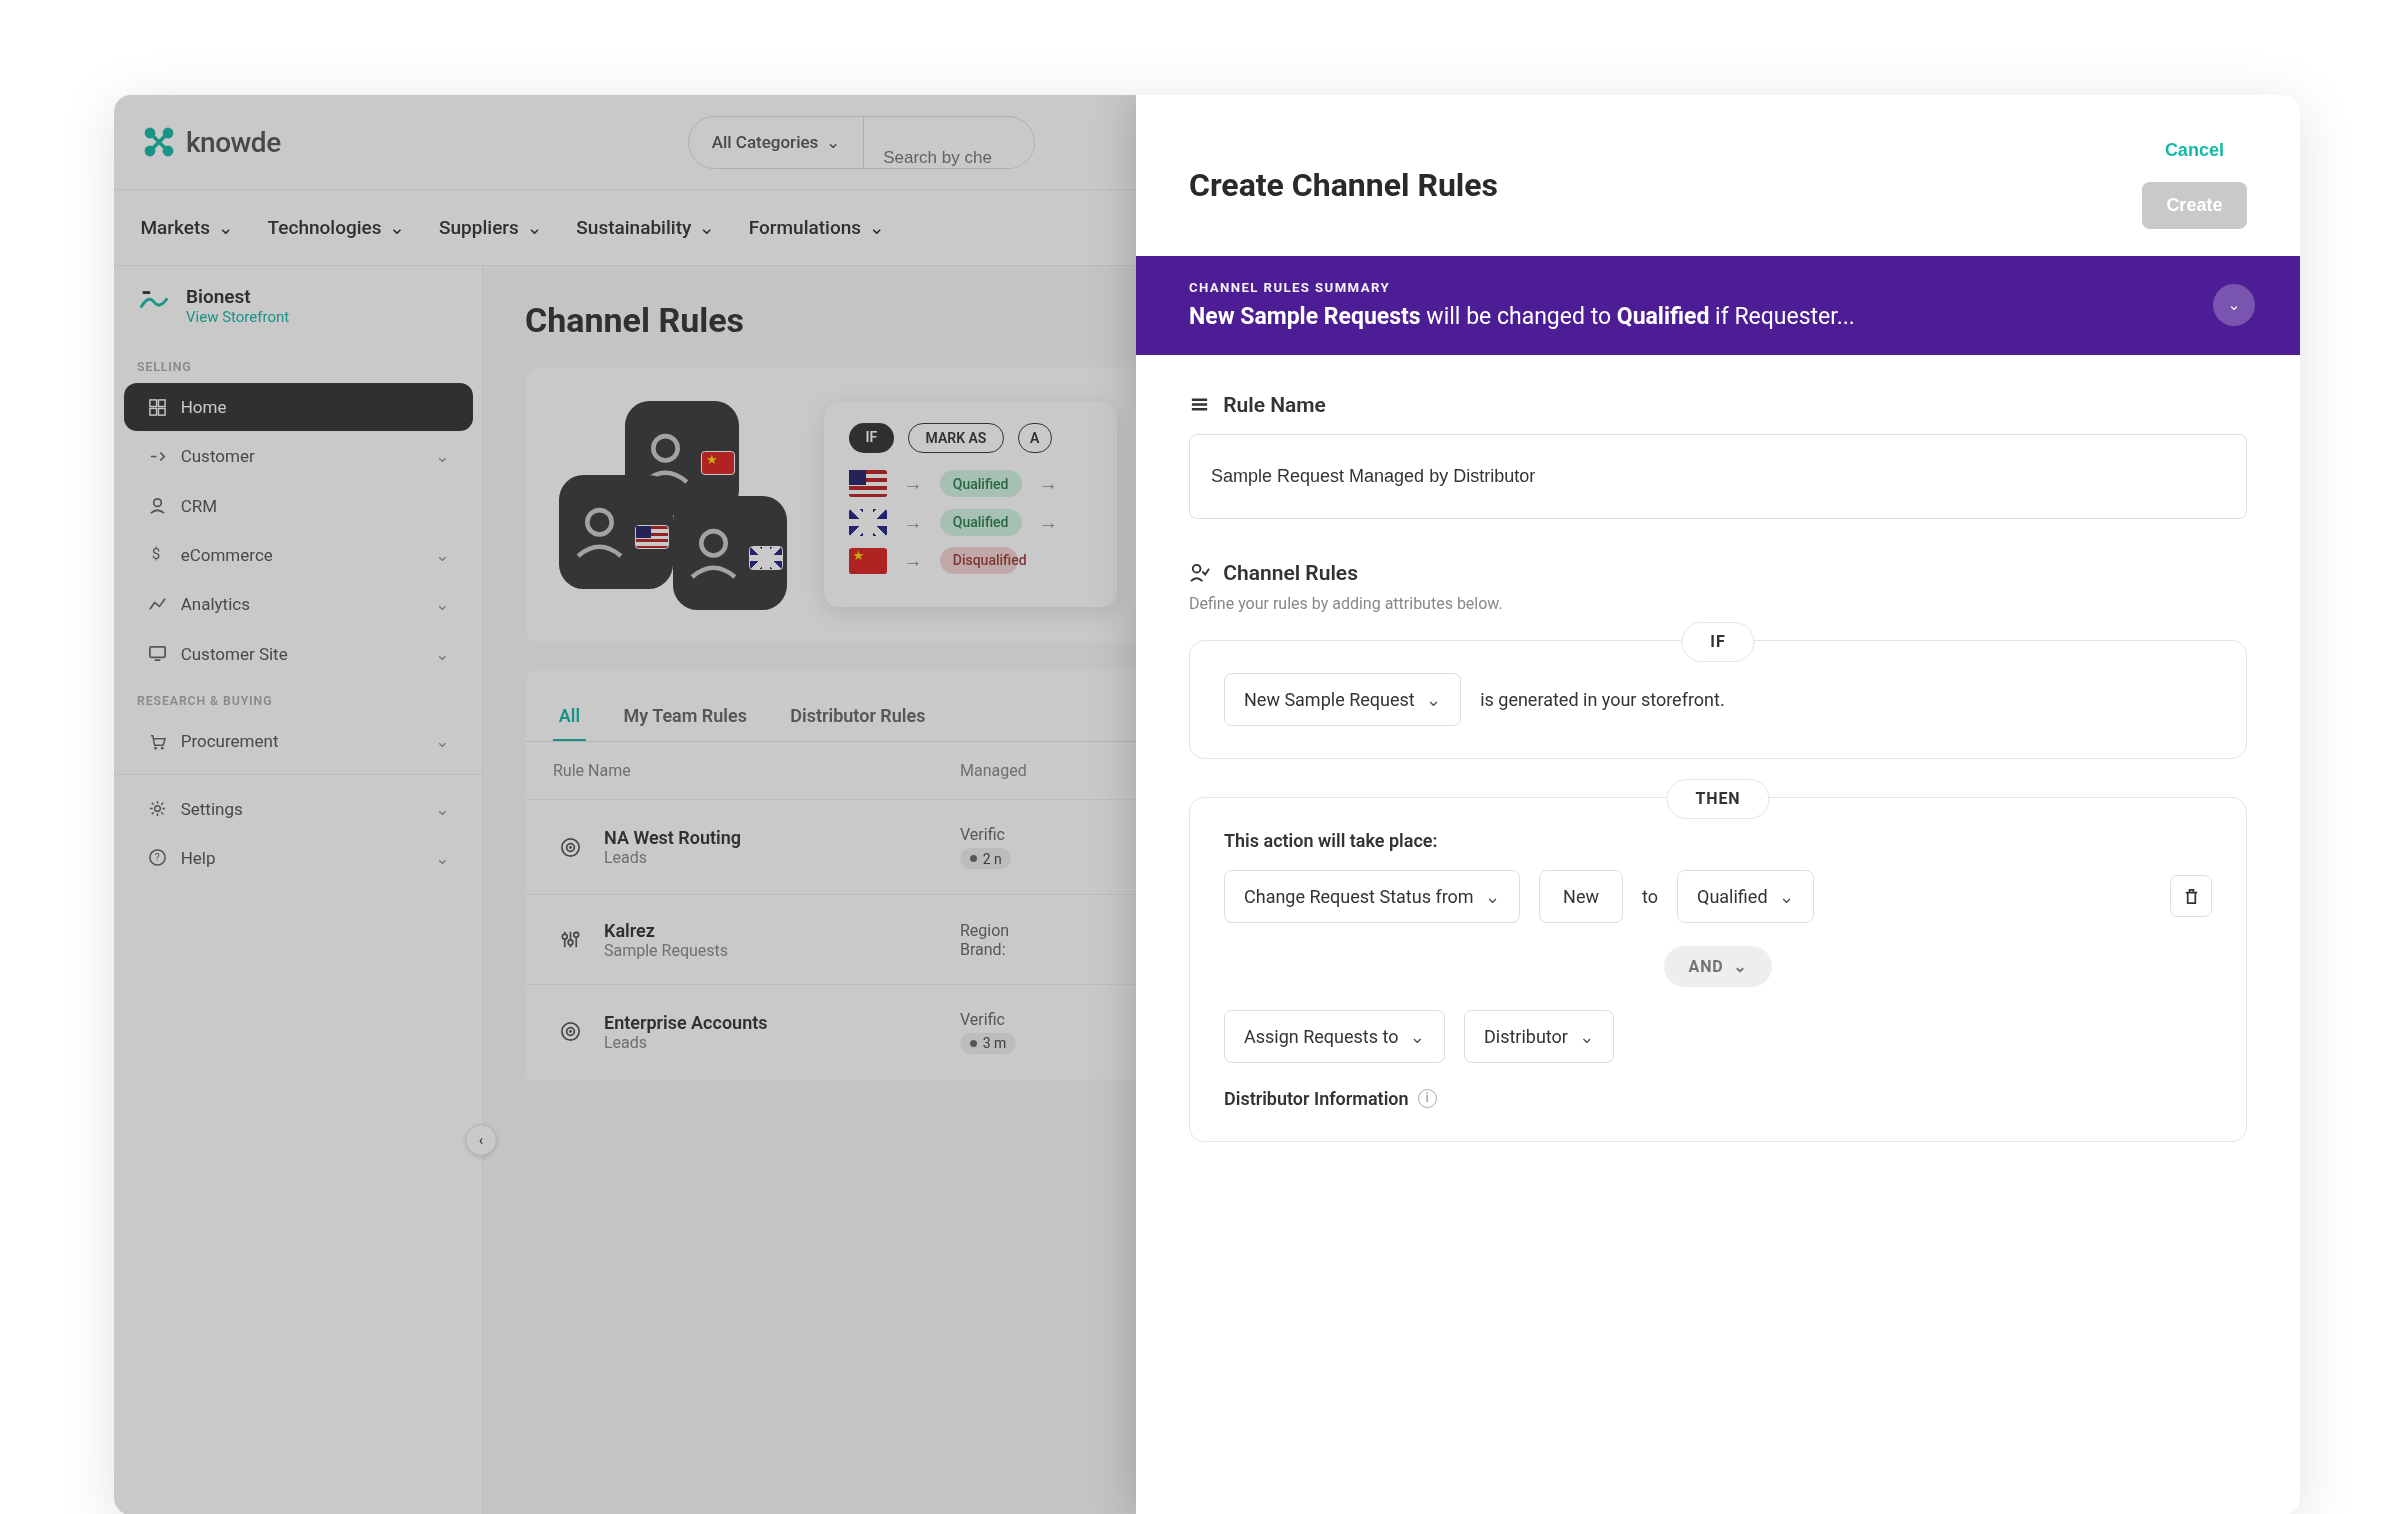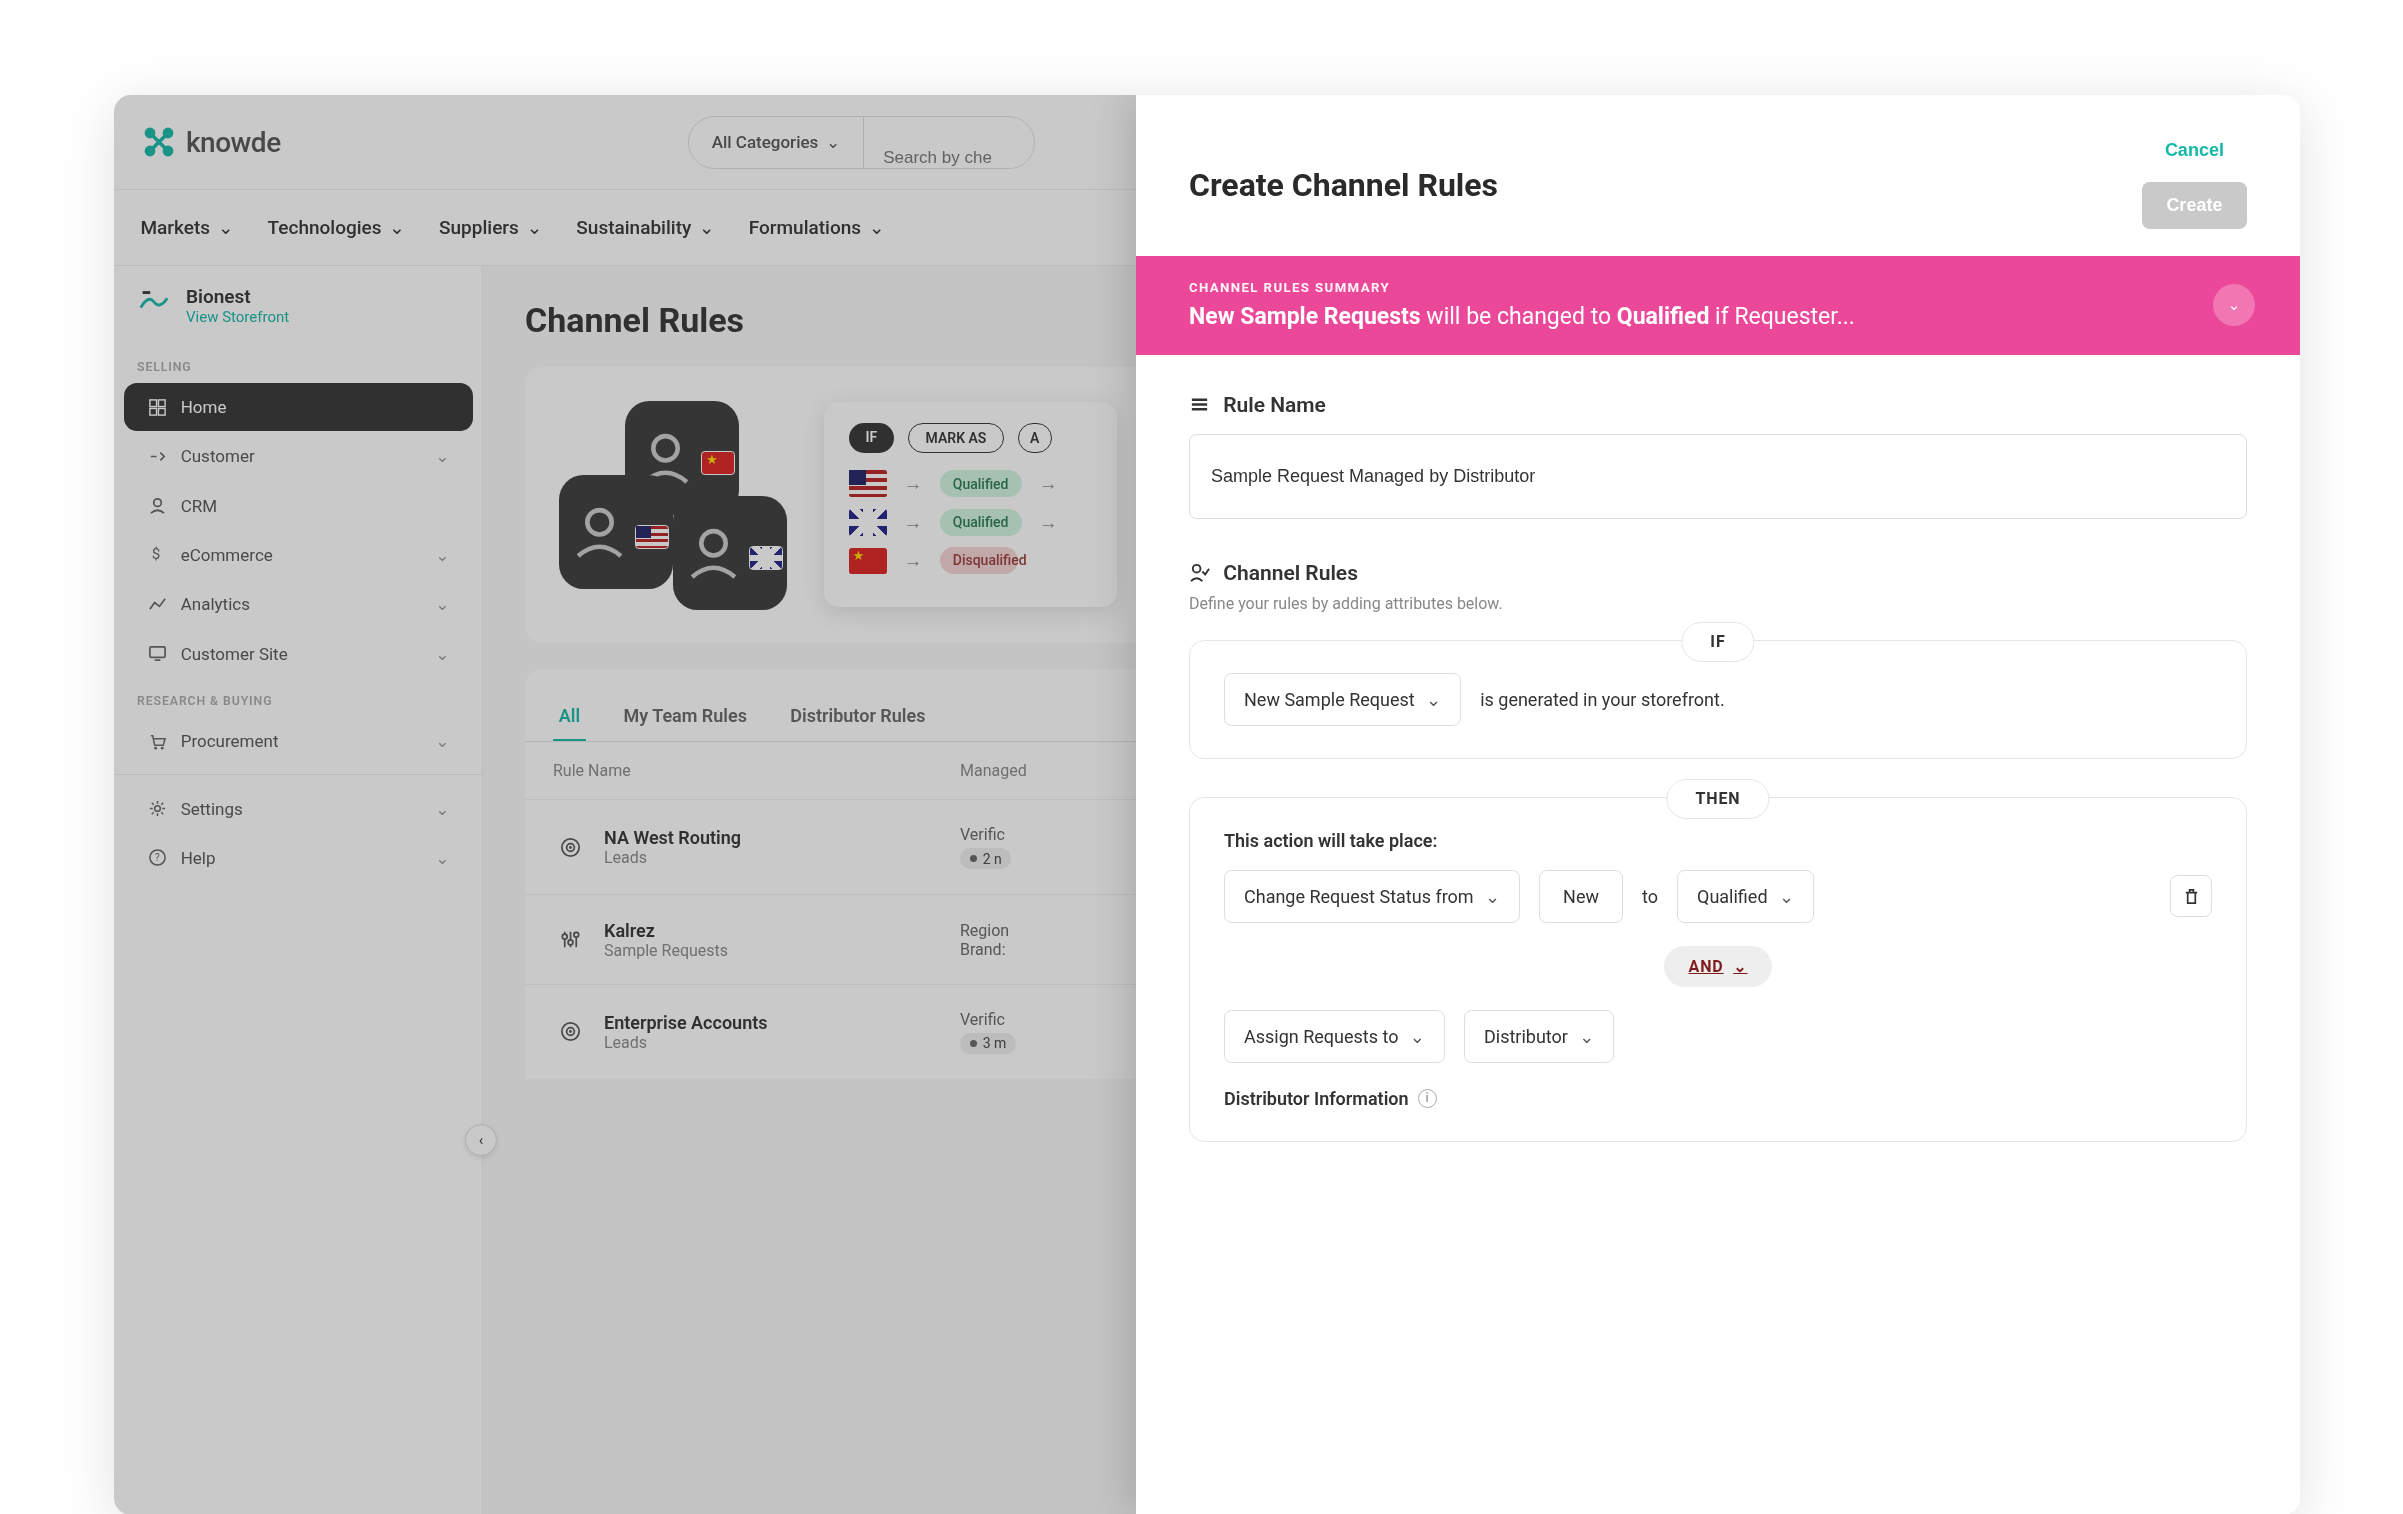--- a/index.html
+++ b/index.html
@@ -79,39 +79,39 @@
 .dot-pill::before{content:""; width:7.6px;height:7.6px;border-radius:50%;background:#666;}
 
 
 .drawer { position:absolute; top:0; right:0; width:1164px; height:100%; background:#fff; z-index:50; display:flex; flex-direction:column; box-shadow:-7.6px 0 38px rgba(0,0,0,0.15); }
 .drawer-head { display:flex; align-items:center; padding:45px 53px 26.5px; }
 .drawer-title { font-size:32px; font-weight:700; color:#2a2a2a; }
 .drawer-actions { margin-left:auto; display:flex; gap:21px; align-items:center;flex-direction:column; }
 .btn-cancel { color:#14b8a6; font-size:18px; font-weight:600; background:none; border:none; }
 .btn-create { background:#c9c9c9; color:#fff; font-size:18px; font-weight:600; border:none; padding:13.2px 24.6px; border-radius:7.6px; }
 
-.summary-banner { background:#ec4899; color:#fff; padding:24.6px 53px; position:relative; }
+.summary-banner { background:#4c1d95; color:#fff; padding:24.6px 53px; position:relative; }
 .sb-label { font-size:13.2px; letter-spacing:1.4px; font-weight:700; opacity:0.95; }
 .sb-text { font-size:23px; margin-top:7.6px; }
 .sb-text b { font-weight:700; }
 .sb-toggle { position:absolute; right:45px; top:50%; transform:translateY(-50%); width:42px; height:42px; border-radius:50%; background:rgba(255,255,255,0.25); display:flex; align-items:center; justify-content:center; }
 
 .drawer-body { padding:38px 53px; overflow-y:auto; flex:1; }
 .section-head { display:flex; align-items:center; gap:13.2px; font-size:21px; font-weight:600; color:#333; margin-bottom:17px; }
 .section-sub { color:#888; font-size:16px; margin:-7.6px 0 19px; }
 .text-input { width:100%; border:0.9px solid #ddd; border-radius:7.6px; padding:31px 21px; font-size:18px; color:#333; }
 
 .rule-box { border:0.9px solid #e5e5e5; border-radius:15px; padding:32px 34px; position:relative; margin-top:26.5px; }
 .rule-tag { position:absolute; top:-19px; left:50%; transform:translateX(-50%); background:#fff; border:0.9px solid #e5e5e5; border-radius:945px; padding:9.5px 28px; font-size:16px; font-weight:700; color:#333; letter-spacing:0.9px; }
 .rule-label { font-size:18px; font-weight:600; color:#333; margin-bottom:19px; }
 .rule-row { display:flex; align-items:center; gap:19px; flex-wrap:wrap; }
 .dd { border:0.9px solid #ddd; border-radius:7.6px; padding:15px 19px; display:flex; align-items:center; gap:11.4px; font-size:18px; color:#333; background:#fff; }
 .dd .car { color:#555; }
 .plain { font-size:18px; color:#333; }
-.and-pill { background:#eee; border-radius:945px; padding:11.4px 24.6px; font-size:16px; font-weight:700; color:#7f1d1d; display:flex; align-items:center; gap:9.5px; margin:23px auto; width:fit-content; letter-spacing:0.9px;text-decoration:underline;}
+.and-pill { background:#eee; border-radius:945px; padding:11.4px 24.6px; font-size:16px; font-weight:700; color:#737373; display:flex; align-items:center; gap:9.5px; margin:23px auto; width:fit-content; letter-spacing:0.9px;}
 .del-btn { width:42px; height:42px; border:0.9px solid #ddd; border-radius:7.6px; display:flex; align-items:center; justify-content:center; margin-left:auto; }
 .dist-info { display:flex; align-items:center; gap:9px; font-size:18px; font-weight:600; color:#333; margin-top:24.6px; }
 .info-ico { width:19px; height:19px; border:1.4px solid #aaa; border-radius:50%; display:flex; align-items:center; justify-content:center; font-size:12.3px; color:#aaa; font-weight:700;}
 
 .flag-us { background: linear-gradient(180deg,#b22 0 15%,#fff 15% 30%,#b22 30% 45%,#fff 45% 60%,#b22 60% 75%,#fff 75% 90%,#b22 90% 100%); position:relative;}
 .flag-us::after{content:"";position:absolute;left:0;top:0;width:45%;height:55%;background:#226;}
 .flag-uk { background:#228; position:relative; overflow:hidden;}
 .flag-uk::before{content:"";position:absolute;inset:0;background:linear-gradient(45deg,transparent 42%,#fff 42% 58%,transparent 58%),linear-gradient(-45deg,transparent 42%,#fff 42% 58%,transparent 58%);}
 .flag-uk::after{content:"";position:absolute;inset:0;background:linear-gradient(0deg,transparent 38%,#fff 38% 62%,transparent 62%),linear-gradient(90deg,transparent 38%,#fff 38% 62%,transparent 62%);}
 .flag-cn { background:#d22; position:relative;}

